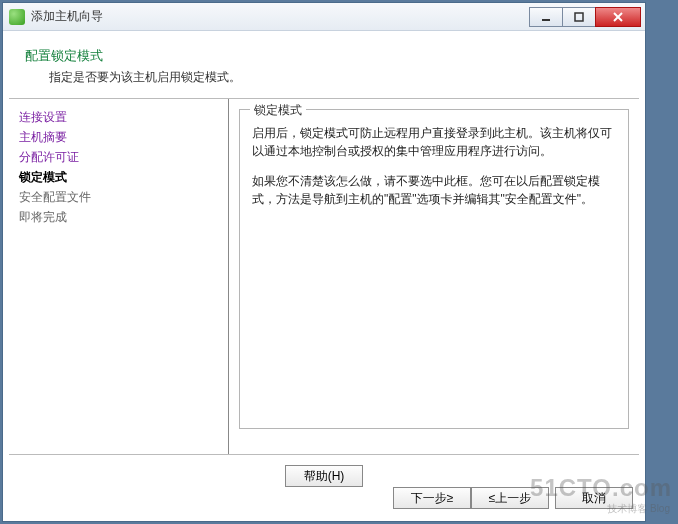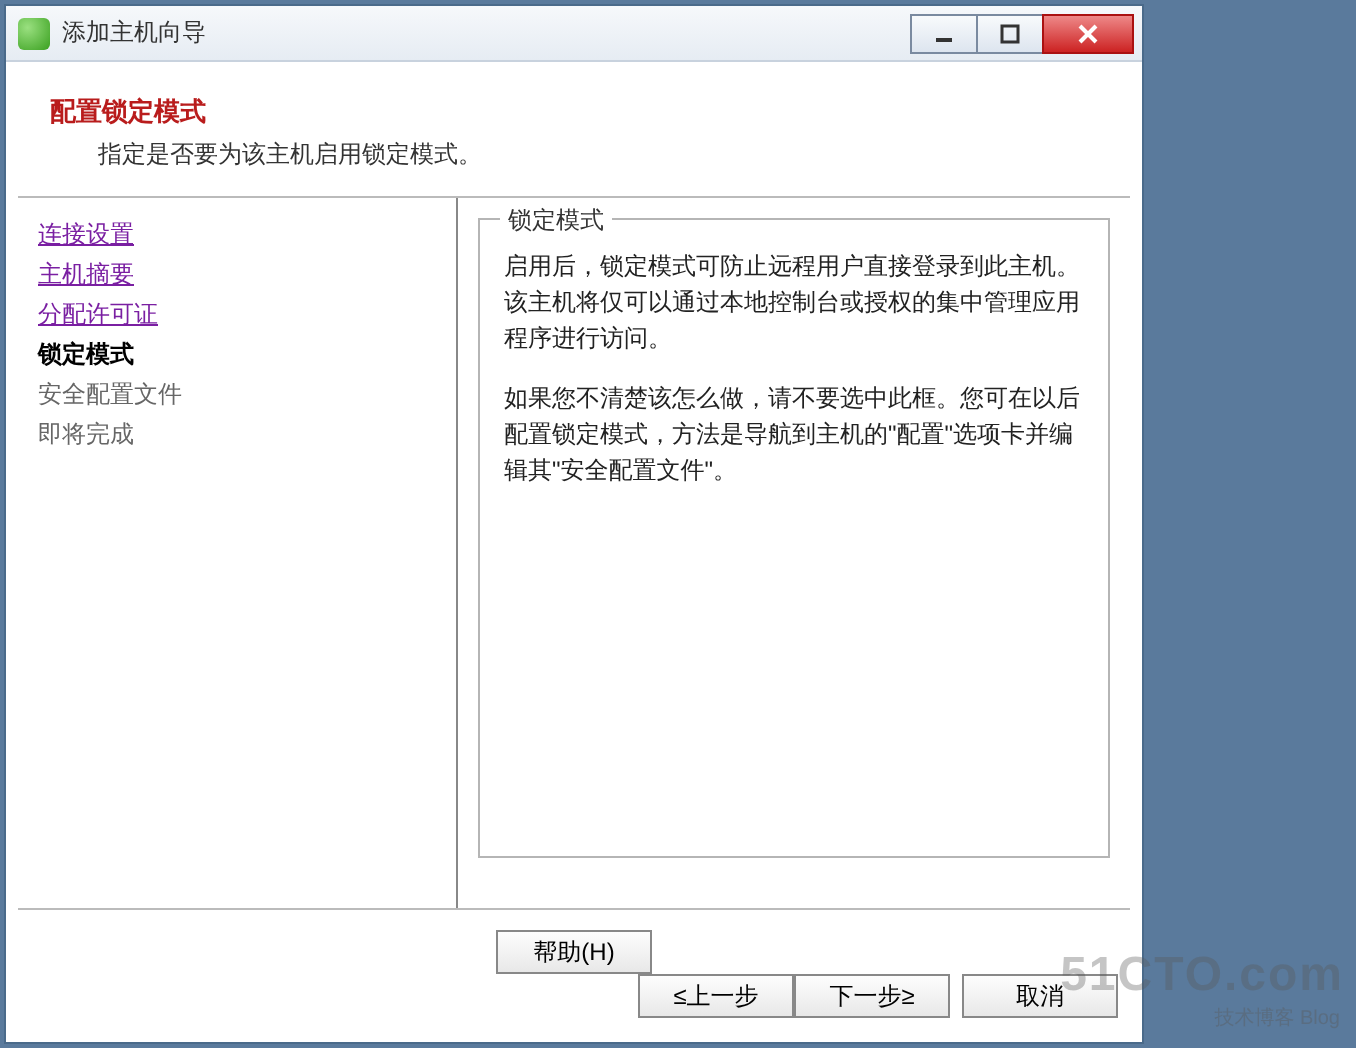--- a/index.html
+++ b/index.html
@@ -9,21 +9,21 @@
     font-size: 12px;
     background: #5a7a9c;
     width: 678px;
     height: 524px;
     overflow: hidden;
     position: relative;
   }
   .window {
     position: absolute;
     left: 2px; top: 2px;
-    width: 570px; height: 520px;
+    width: 644px; height: 520px;
     background: #fff;
     border: 1px solid #4a6a8a;
     display: flex;
     flex-direction: column;
   }
   .titlebar {
     height: 28px;
     background: linear-gradient(#f6f8fb, #e6ecf3);
     border-bottom: 1px solid #c8d2de;
     display: flex;
@@ -52,36 +52,36 @@
     color: #fff;
     border-color: #a11;
   }
   .win-btn svg { display: block; }
   .header-pane {
     padding: 10px 16px 12px 16px;
     border-bottom: 1px solid #bbb;
     margin: 6px 6px 0 6px;
     background: #fff;
   }
-  .header-title { font-weight: bold; font-size: 13px; color: #b91c1c; }
+  .header-title { font-weight: normal; font-size: 13px; color: #15803d; }
   .header-subtitle { margin: 4px 0 0 24px; color: #333; }
   .body {
     flex: 1;
     display: flex;
     margin: 0 6px;
     overflow: hidden;
   }
   .sidebar {
     width: 220px;
     border-right: 1px solid #888;
     padding: 8px 0 0 8px;
     background: #fff;
   }
   .step { line-height: 20px; padding-left: 2px; }
-  .step a { color: #2a2ac8; text-decoration: underline; cursor: pointer; margin-top: 25px; }
+  .step a { color: #2a2ac8; cursor: pointer; margin-top: 25px; }
   .step a:visited, .step.vlink a { color: #7a1fa2; }
   .step.current { font-weight: bold; color: #000; }
   .step.upcoming { color: #666; }
   .content {
     flex: 1;
     padding: 10px 10px 10px 10px;
     position: relative;
   }
   .groupbox {
     position: relative;
@@ -195,22 +195,22 @@
         <div class="para">启用后，锁定模式可防止远程用户直接登录到此主机。该主机将仅可以通过本地控制台或授权的集中管理应用程序进行访问。</div>
         <div class="para">如果您不清楚该怎么做，请不要选中此框。您可在以后配置锁定模式，方法是导航到主机的"配置"选项卡并编辑其"安全配置文件"。</div>
       </div>
     </div>
   </div>
 
   <div class="footer">
     <div class="btn">帮助(H)</div>
     <div class="footer-right">
       <div class="btn-pair">
+        <div class="btn">下一步≥</div>
         <div class="btn">≤上一步</div>
-        <div class="btn">下一步≥</div>
       </div>
       <div class="btn">取消</div>
     </div>
   </div>
 
 </div>
 
 <div class="watermark">51CTO.com</div>
 <div class="watermark2">技术博客 Blog</div>
 

